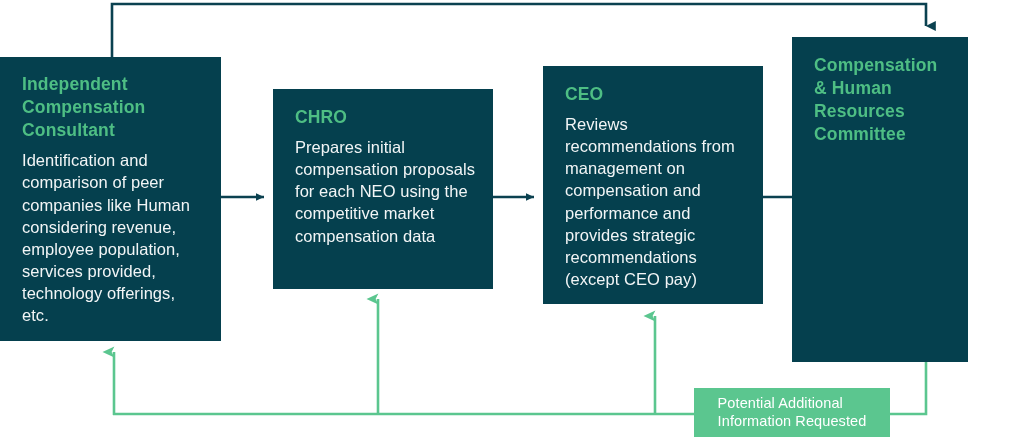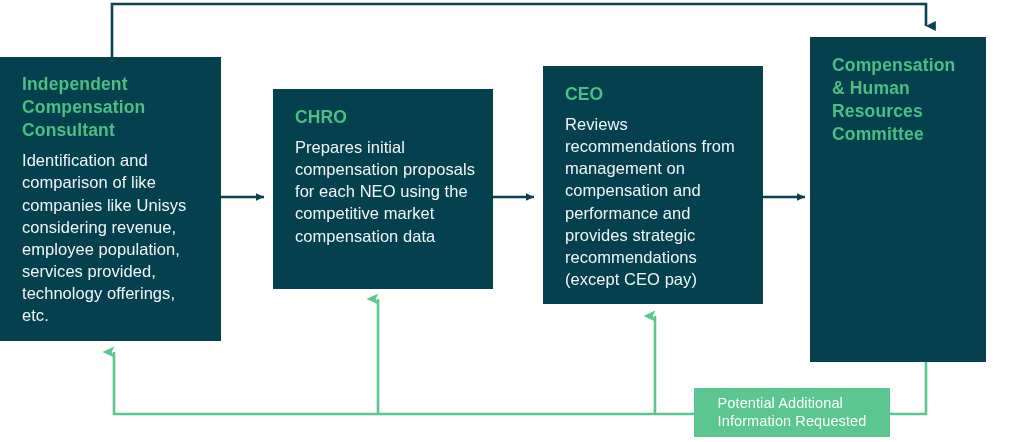--- a/index.html
+++ b/index.html
@@ -60,21 +60,21 @@
     width: 220px;
     height: 200px;
   }
   #node-ceo {
     left: 543px;
     top: 66px;
     width: 220px;
     height: 238px;
   }
   #node-committee {
-    left: 810px;
+    left: 792px;
     top: 37px;
     width: 176px;
     height: 325px;
   }
   #node-info-request {
     position: absolute;
     left: 694px;
     top: 388px;
     width: 196px;
     height: 49px;
@@ -139,21 +139,21 @@
       <path d="M378,415 L378,299" fill="none" stroke="#5BC68F" stroke-width="2.6" marker-end="url(#arrow-green-up)"></path>
     </g>
 
     <g>
       <path d="M655,415 L655,316" fill="none" stroke="#5BC68F" stroke-width="2.6" marker-end="url(#arrow-green-up)"></path>
     </g>
   </svg>
 
   <div class="node" id="node-consultant">
     <div class="node-title">Independent Compensation Consultant</div>
-    <div class="node-body">Identification and comparison of like companies like Unisys considering revenue, employee population, services provided, technology offerings, etc.</div>
+    <div class="node-body">Identification and comparison of peer companies like Human considering revenue, employee population, services provided, technology offerings, etc.</div>
   </div>
 
   <div class="node" id="node-ceo">
     <div class="node-title">CEO</div>
     <div class="node-body">Reviews recommendations from management on compensation and performance and provides strategic recommendations (except CEO pay)</div>
   </div>
 
   <div class="node" id="node-chro">
     <div class="node-title">CHRO</div>
     <div class="node-body">Prepares initial compensation proposals for each NEO using the competitive market compensation data</div>

